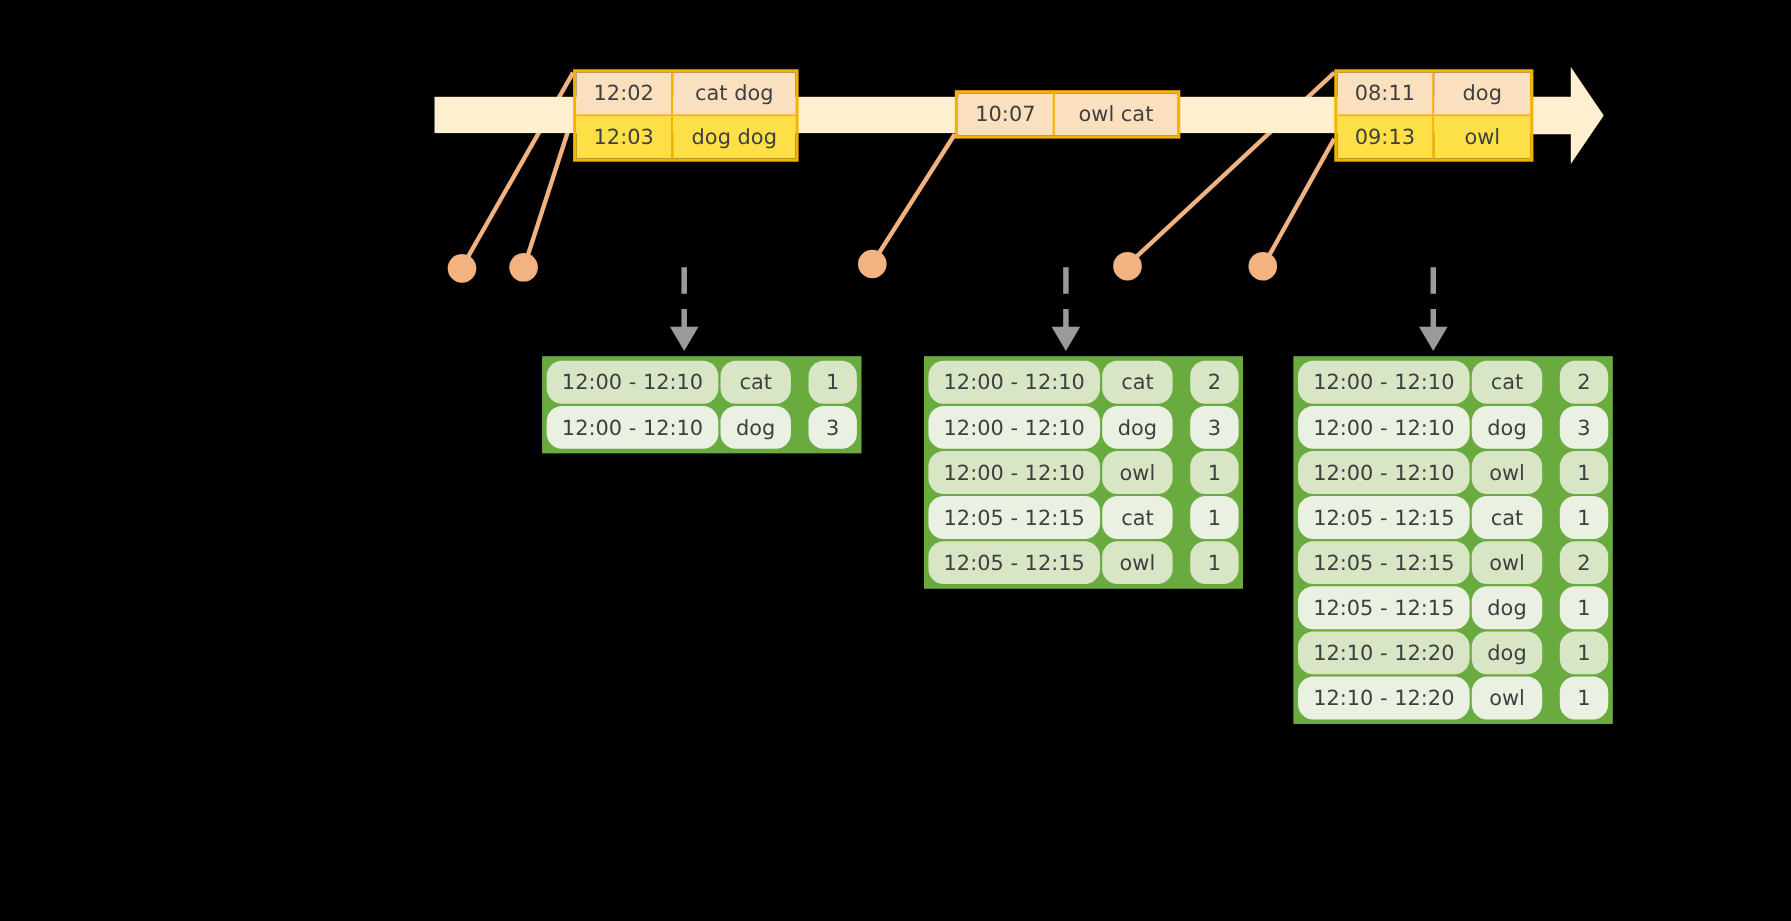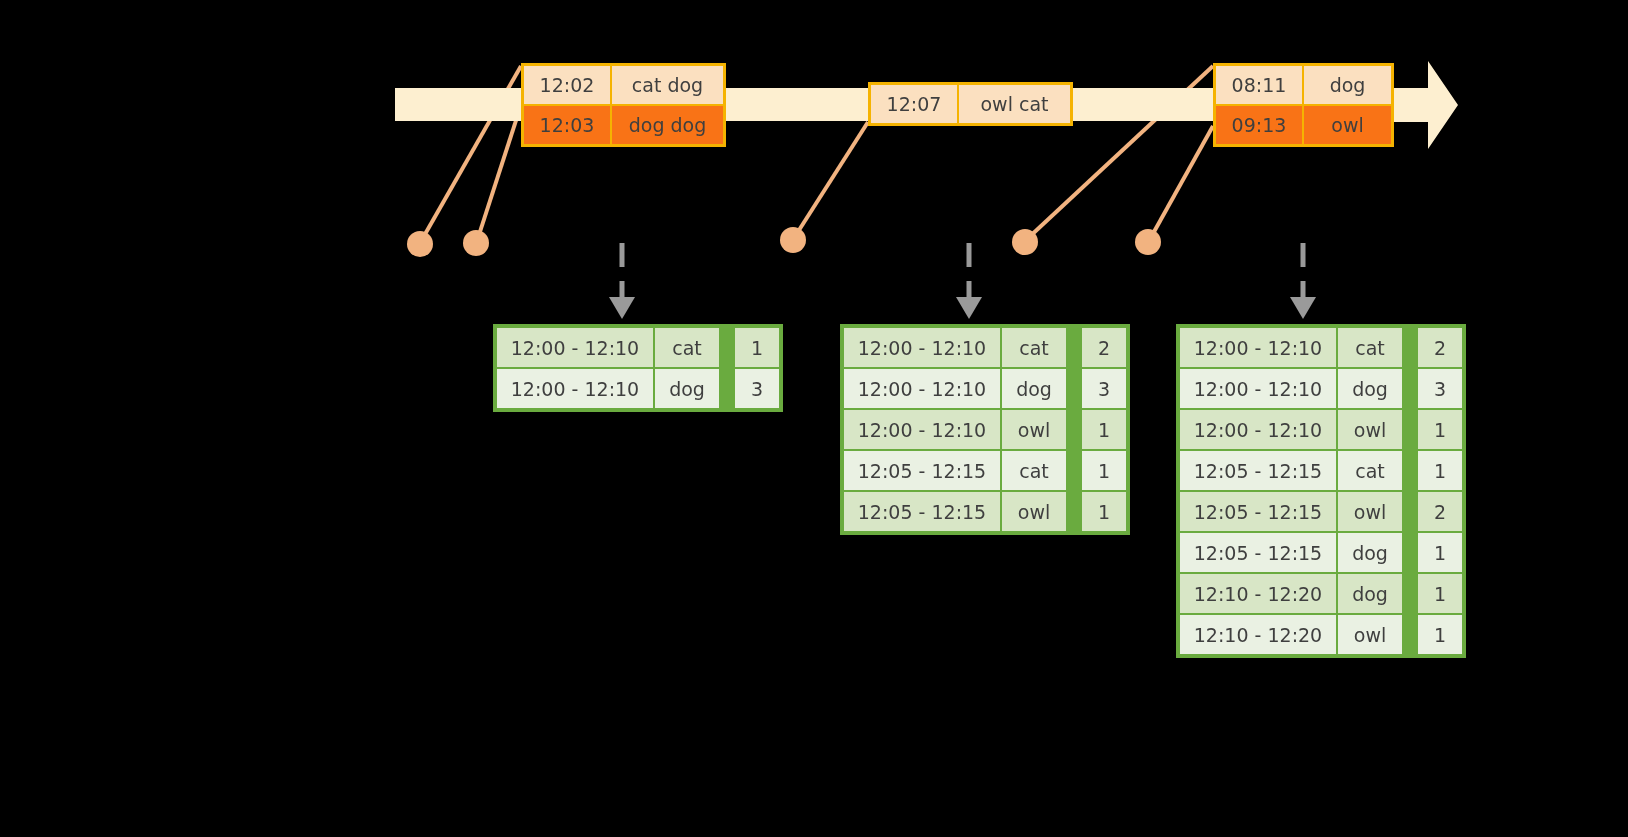--- a/index.html
+++ b/index.html
@@ -55,21 +55,21 @@
     flex-direction: column;
   }
   .ev-row {
     display: flex;
     height: 38px;
   }
   .ev-row + .ev-row {
     border-top: 2px solid #f5b301;
   }
   .ev-row.dark .ev-cell { background: #fbe0c0; }
-  .ev-row.light .ev-cell { background: #f97316; }
+  .ev-row.light .ev-cell { background: #fde047; }
   .ev-cell {
     display: flex;
     align-items: center;
     justify-content: center;
     font-size: 19px;
     color: #3f3f3f;
     box-sizing: border-box;
   }
   .ev-cell.time {
     width: 88px;
@@ -101,20 +101,21 @@
     height: 39px;
   }
   .res-row + .res-row { margin-top: 2px; }
   .res-cell {
     display: flex;
     align-items: center;
     justify-content: center;
     font-size: 19px;
     color: #3f3f3f;
     box-sizing: border-box;
+    border-radius: 14px;
   }
   .res-row.dark .res-cell { background: #d8e6c6; }
   .res-row.light .res-cell { background: #eaf1e3; }
   .res-cell.window { width: 156px; margin-right: 2px; }
   .res-cell.word   { width: 64px;  margin-right: 16px; }
   .res-cell.count  { width: 44px; }
 
   #res-table-1 { left: 493px; top: 324px; }
   #res-table-2 { left: 840px; top: 324px; }
   #res-table-3 { left: 1176px; top: 324px; }
@@ -178,21 +179,21 @@
       <div class="ev-cell words">cat dog</div>
     </div>
     <div class="ev-row light">
       <div class="ev-cell time">12:03</div>
       <div class="ev-cell words">dog dog</div>
     </div>
   </div>
 
   <div class="ev-box" id="ev-box-2">
     <div class="ev-row dark">
-      <div class="ev-cell time">12:07</div>
+      <div class="ev-cell time">10:07</div>
       <div class="ev-cell words">owl cat</div>
     </div>
   </div>
 
   <div class="ev-box" id="ev-box-3">
     <div class="ev-row dark">
       <div class="ev-cell time">08:11</div>
       <div class="ev-cell words">dog</div>
     </div>
     <div class="ev-row light">

